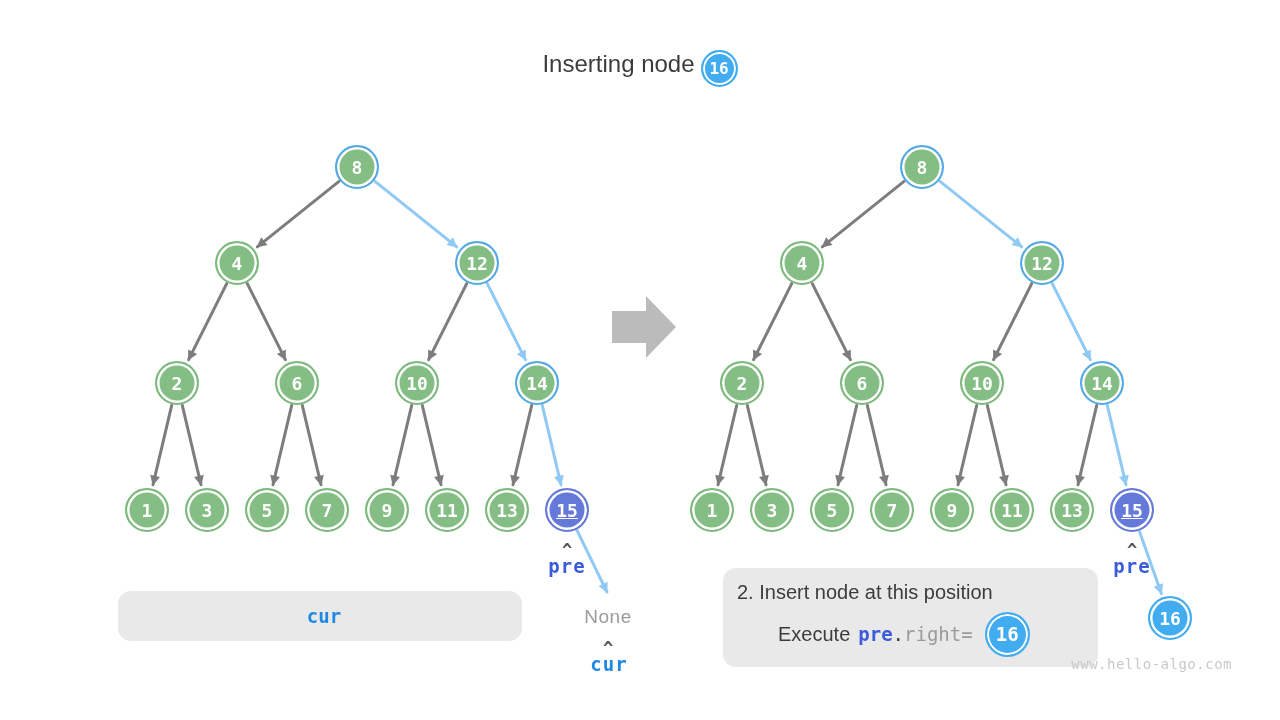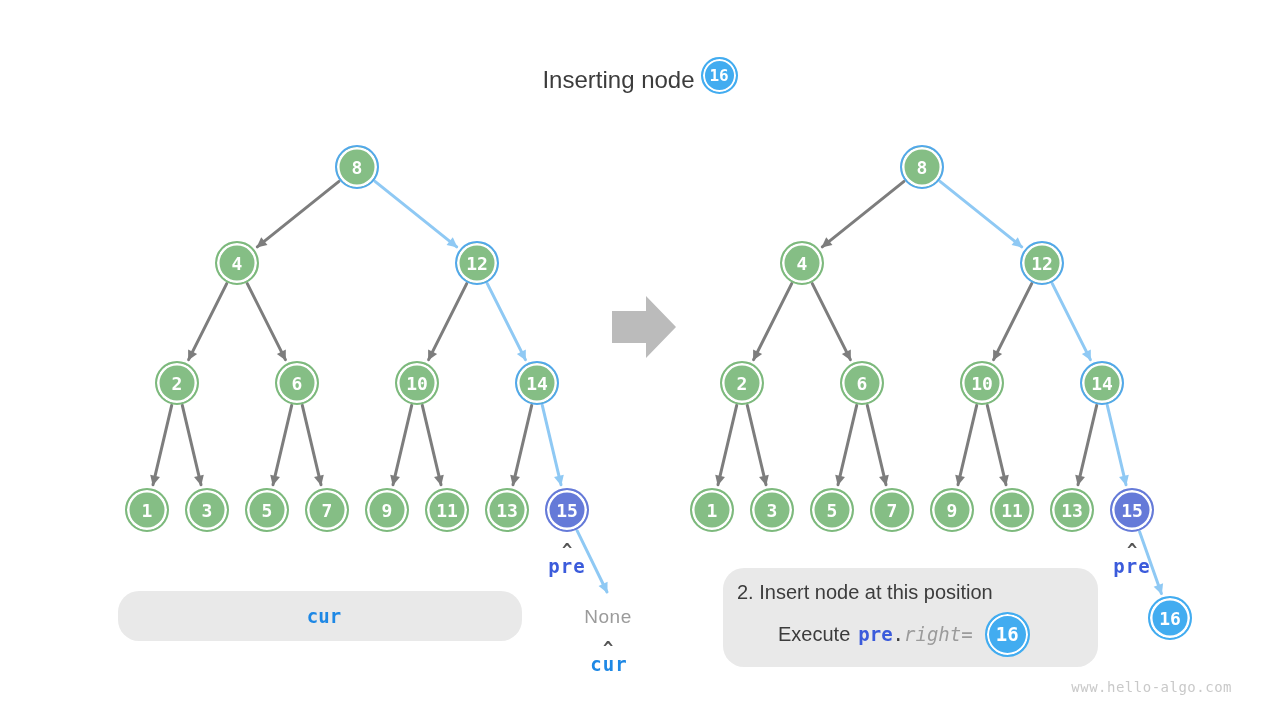--- a/index.html
+++ b/index.html
@@ -3,61 +3,61 @@
 <meta charset="utf-8">
 <style>
   html,body{margin:0;padding:0;background:#fff;}
   #stage{position:relative;width:1280px;height:720px;background:#ffffff;overflow:hidden;
          font-family:"Liberation Sans",sans-serif;}
   #edges-layer{position:absolute;left:0;top:0;z-index:1;}
   #nodes-layer,#labels-layer{position:absolute;left:0;top:0;width:100%;height:100%;z-index:2;pointer-events:none;}
 
   
   #title-row{position:absolute;left:0;top:50px;width:100%;height:44px;display:flex;
-             align-items:flex-end;justify-content:center;gap:6px;z-index:3;
+             align-items:flex-start;justify-content:center;gap:6px;z-index:3;
              font-size:24px;color:var(--text-dark);}
   .badge{display:inline-flex;align-items:center;justify-content:center;border-radius:50%;
          color:#fff;box-sizing:border-box;background:var(--azure);border:2px solid var(--azure);
          box-shadow:inset 0 0 0 2px #fff;font-family:"DejaVu Sans Mono",monospace;font-weight:bold;}
   .title-badge{width:37px;height:37px;font-size:16px;}
   .caption-badge{width:45px;height:45px;font-size:19px;margin-left:12px;}
 
   
   .node{position:absolute;width:44px;height:44px;border-radius:50%;box-sizing:border-box;
         display:flex;align-items:center;justify-content:center;color:#fff;
         font-family:"DejaVu Sans Mono",monospace;font-weight:bold;font-size:18px;
         box-shadow:inset 0 0 0 2.5px #fff;}
   .node.normal{background:var(--green);border:2px solid var(--green-border);}
   .node.path{background:var(--green);border:2.5px solid var(--ring-blue);}
-  .node.pre{background:var(--indigo);border:2px solid var(--indigo);}
+  .node.pre{background:var(--indigo);border:2px solid var(--indigo);text-decoration:underline;}
   .node.new{background:var(--azure);border:2px solid var(--azure);}
 
   
   .lbl{position:absolute;transform:translate(-50%,-50%);white-space:nowrap;}
   .lbl.caret{color:#555;font:bold 17px "DejaVu Sans Mono",monospace;transform:translate(-50%,-35%);}
   .lbl.pre{color:var(--pre-indigo);font:bold 19px "DejaVu Sans Mono",monospace;letter-spacing:1px;}
   .lbl.cur{color:var(--cur-blue);font:bold 19px "DejaVu Sans Mono",monospace;letter-spacing:1px;}
   .lbl.none{color:var(--text-gray);font:500 19px "Liberation Sans",sans-serif;letter-spacing:.5px;}
 
   
-  .caption-box{position:absolute;background:var(--box-bg);border-radius:21px;box-sizing:border-box;
+  .caption-box{position:absolute;background:var(--box-bg);border-radius:13px;box-sizing:border-box;
                color:var(--text-dark);font-size:20px;z-index:3;}
   #caption-step1{left:118px;top:591px;width:404px;height:50px;display:flex;
                  align-items:center;justify-content:center;}
   #caption-step2{left:723px;top:568px;width:375px;height:99px;display:flex;flex-direction:column;
                  justify-content:center;gap:6px;padding-left:14px;}
   #caption-step2 .line1{line-height:28px;}
   #caption-step2 .line2{display:flex;align-items:center;padding-left:41px;line-height:45px;}
   .code{font-family:"DejaVu Sans Mono",monospace;font-size:19px;}
   .code.blue-bold{color:var(--cur-blue);font-weight:bold;margin-left:8px;}
   .code.indigo-bold{color:var(--pre-indigo);font-weight:bold;margin-left:8px;}
   .code.dark{color:var(--text-dark);}
-  .code.gray{color:var(--text-gray);font-style:italic;}
+  .code.gray{color:var(--text-gray);}
 
-  #watermark{position:absolute;right:48px;top:679px;color:var(--watermark);
+  #watermark{position:absolute;right:48px;top:656px;color:var(--watermark);
              font:14px "DejaVu Sans Mono",monospace;letter-spacing:.5px;z-index:3;text-align:right;}
 </style>
 </head>
 <body>
 
 <div id="stage">
 
   <div id="title-row">
     <span>Inserting node</span>
     <span class="badge title-badge">16</span>

